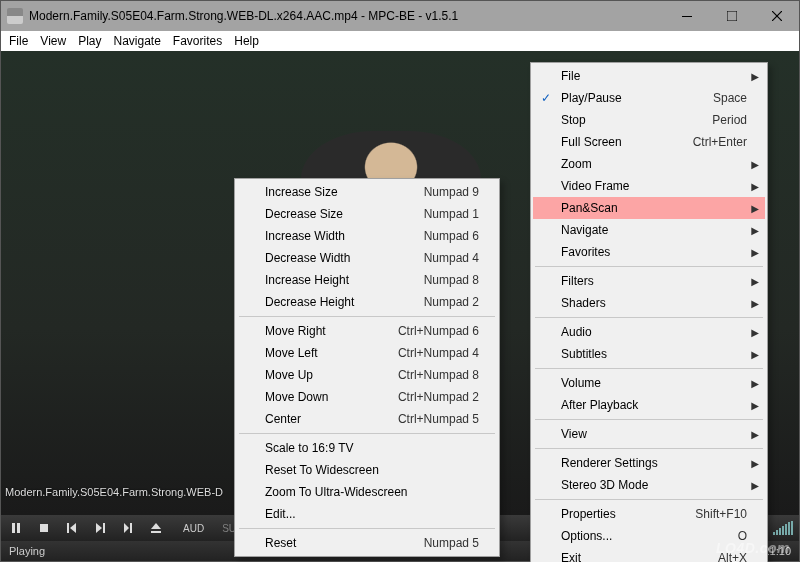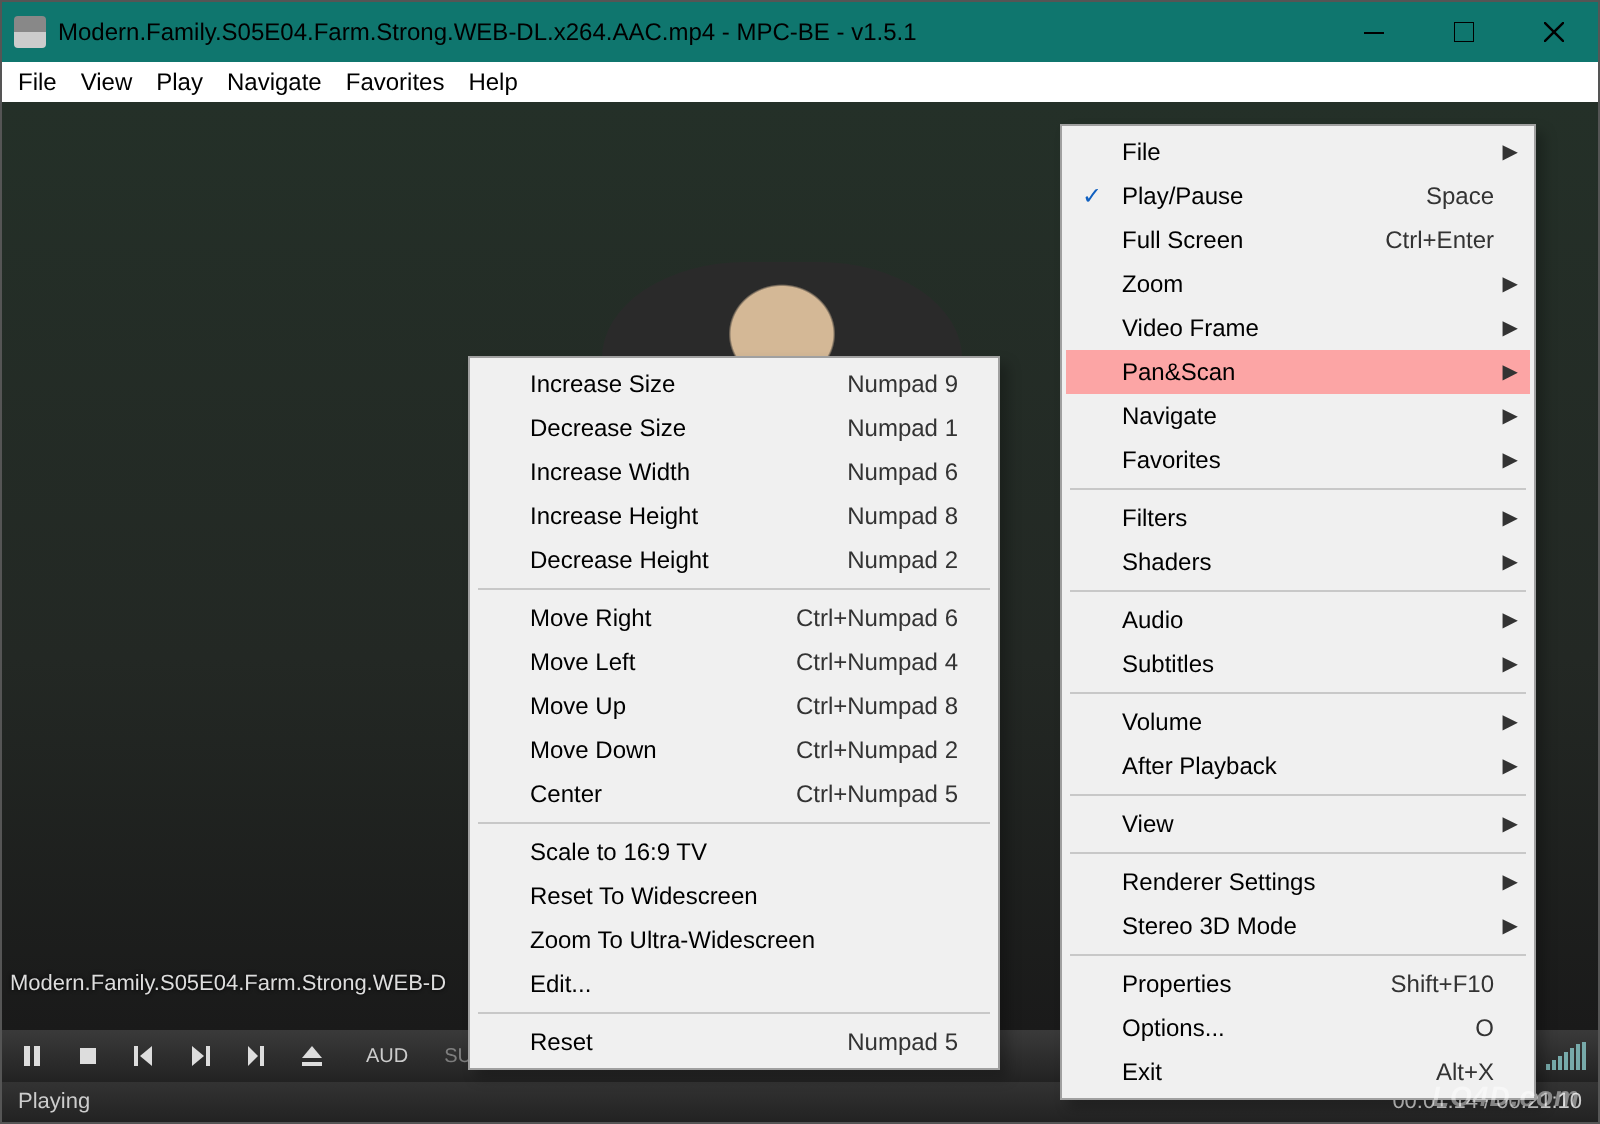--- a/index.html
+++ b/index.html
@@ -1,18 +1,18 @@
 <!DOCTYPE html>
 <html><head>
 <meta charset="utf-8">
 <style>
 * { margin: 0; padding: 0; box-sizing: border-box; font-family: "Segoe UI", Tahoma, sans-serif; }
 body { width: 800px; height: 562px; background: #fff; overflow: hidden; position: relative; }
 .window { width: 800px; height: 562px; border: 1px solid #555; display: flex; flex-direction: column; background: #fff; }
-.titlebar { height: 30px; display: flex; align-items: center; padding: 0 0 0 6px; background: #0f766e; justify-content: center; }
+.titlebar { height: 30px; display: flex; align-items: center; padding: 0 0 0 6px; background: #a3a3a3; justify-content: center; }
 .app-icon { width: 16px; height: 16px; margin-right: 6px; background: linear-gradient(#888 0 50%, #ccc 50% 100%); border-radius: 2px; }
 .title-text { font-size: 12px; flex: 1; white-space: nowrap; overflow: hidden; text-overflow: ellipsis; }
 .win-btns { display: flex; }
 .win-btn { width: 45px; height: 30px; display: flex; align-items: center; justify-content: center; font-size: 14px; cursor: default; }
 .menubar { height: 20px; display: flex; align-items: center; padding: 0 4px; background: #fff; font-size: 12px; gap: 4px; }
 .menubar span { padding: 2px 4px; cursor: default; }
 .video-area { flex: 1; background: #2a2a2a; position: relative; overflow: hidden; }
 .frame-bg { position: absolute; inset: 0; background: linear-gradient(180deg, #243028 0%, #232824 60%, #1a1a1a 100%); }
 .person { position: absolute; top: 80px; left: 300px; width: 180px; height: 120px; background: radial-gradient(ellipse at 50% 30%, #d4b896 0 20%, #2a2a2a 21% 100%); border-radius: 40% 40% 20% 20%; }
 .overlay-title { position: absolute; bottom: 17px; left: 4px; color: #ddd; font-size: 11px; text-shadow: 0 0 2px #000; }
@@ -145,20 +145,24 @@
     <div class="ctx-item">
       <span>File</span>
       <span class="arrow">▶</span>
     </div>
     <div class="ctx-item">
       <span class="check">✓</span>
       <span>Play/Pause</span>
       <span class="shortcut">Space</span>
     </div>
     <div class="ctx-item">
+      <span>Stop</span>
+      <span class="shortcut">Period</span>
+    </div>
+    <div class="ctx-item">
       <span>Full Screen</span>
       <span class="shortcut">Ctrl+Enter</span>
     </div>
     <div class="ctx-item">
       <span>Zoom</span>
       <span class="arrow">▶</span>
     </div>
     <div class="ctx-item">
       <span>Video Frame</span>
       <span class="arrow">▶</span>
@@ -237,20 +241,24 @@
     </div>
     <div class="ctx-item">
       <span>Decrease Size</span>
       <span class="shortcut">Numpad 1</span>
     </div>
     <div class="ctx-item">
       <span>Increase Width</span>
       <span class="shortcut">Numpad 6</span>
     </div>
     <div class="ctx-item">
+      <span>Decrease Width</span>
+      <span class="shortcut">Numpad 4</span>
+    </div>
+    <div class="ctx-item">
       <span>Increase Height</span>
       <span class="shortcut">Numpad 8</span>
     </div>
     <div class="ctx-item">
       <span>Decrease Height</span>
       <span class="shortcut">Numpad 2</span>
     </div>
     <div class="ctx-sep"></div>
     <div class="ctx-item">
       <span>Move Right</span>

